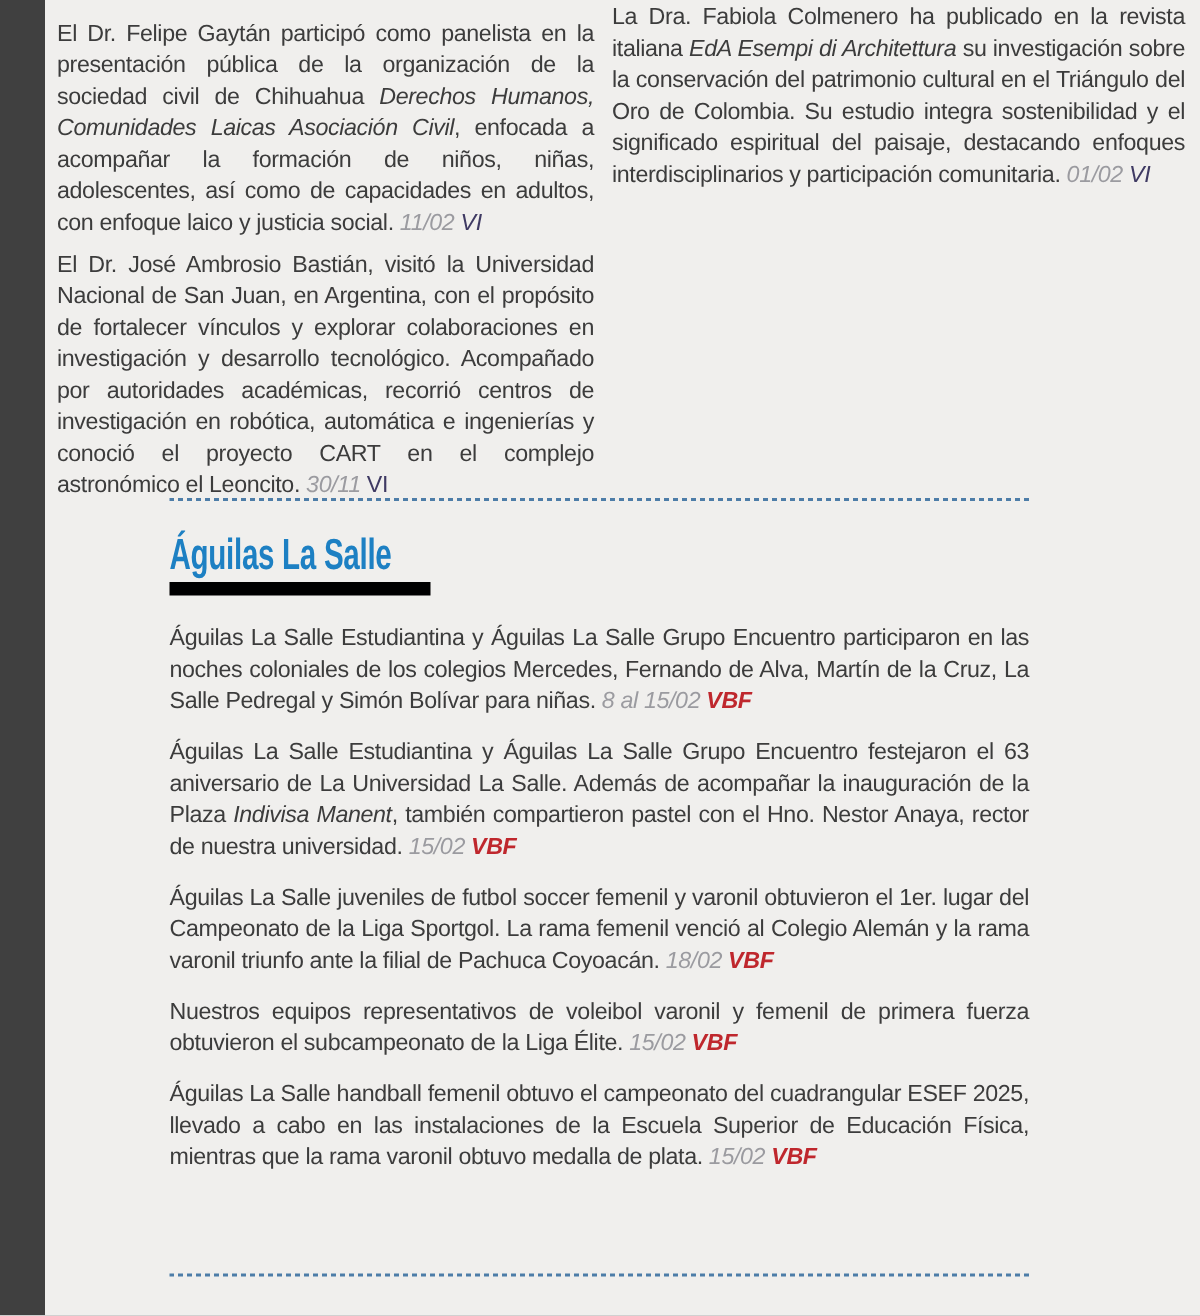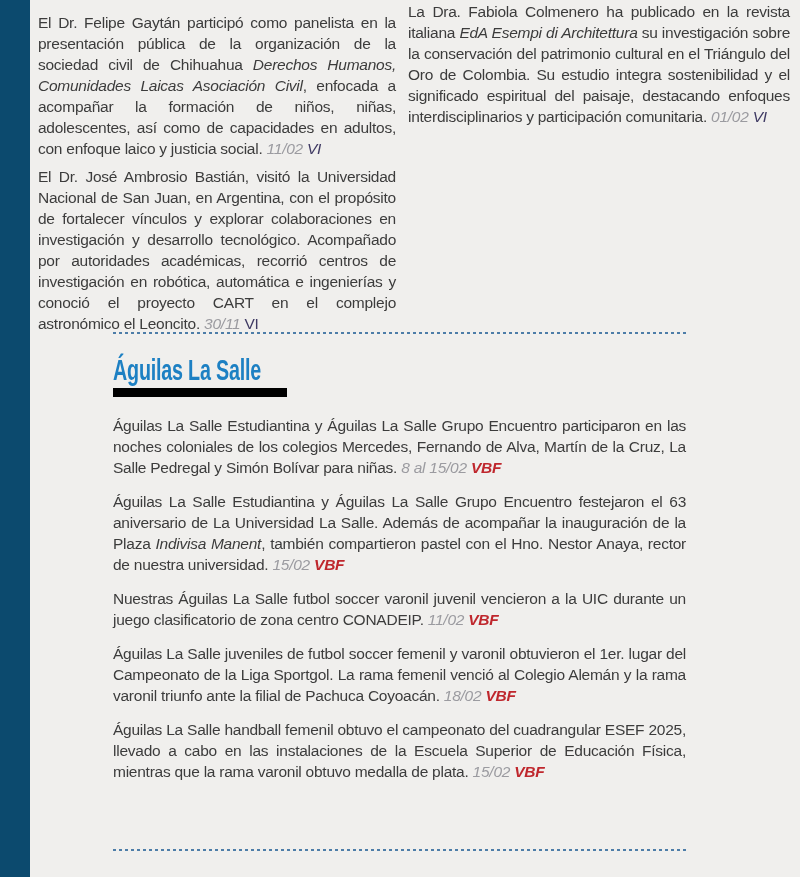--- a/index.html
+++ b/index.html
@@ -1,16 +1,16 @@
 <!DOCTYPE html>
 <html style="--bg: #f0efed; --ink: #3c3c3c; --accent: #1d80c3; --navy: #3f3a63; --red: #bf272d; --datecolor: #9b9ba0; --dash: #4d7da8; --title_underline: #000000;"><head>
 <meta charset="utf-8">
 <style>
   html,body{margin:0;padding:0;background:#ffffff;}
-  .page{position:relative;width:800px;height:877px;background:#0c4a6e;overflow:hidden;
+  .page{position:relative;width:800px;height:877px;background:#404040;overflow:hidden;
         font-family:"Liberation Sans",sans-serif;}
   .canvas{position:absolute;left:30px;top:0;width:770px;height:877px;background:var(--bg,#f0efed);}
 
   .col{position:absolute;}
   .col-left{left:8px;top:12px;width:358px;}
   .col-right{left:378px;top:1px;width:382px;}
 
   .para{margin:0 0 7px 0;text-align:justify;font-size:15.5px;line-height:21px;
         letter-spacing:-0.25px;color:var(--ink,#3c3c3c);}
   .section-items .para{margin-bottom:13px;}
@@ -47,22 +47,22 @@
       </div>
 
     <div class="divider divider-top"></div>
 
     <div class="section">
       <h2 class="section-title">Águilas La Salle</h2>
       <div class="title-bar"></div>
       <div class="section-items">
           <p class="para"><span>Águilas La Salle Estudiantina y Águilas La Salle Grupo Encuentro participaron en las noches coloniales de los colegios Mercedes, Fernando de Alva, Martín de la Cruz, La Salle Pedregal y Simón Bolívar para niñas. </span><span class="sg-date">8 al 15/02</span><span> </span><span class="sg-red">VBF</span></p>
           <p class="para"><span>Águilas La Salle Estudiantina y Águilas La Salle Grupo Encuentro festejaron el 63 aniversario de La Universidad La Salle. Además de acompañar la inauguración de la Plaza </span><span class="sg-italic">Indivisa Manent</span><span>, también compartieron pastel con el Hno. Nestor Anaya, rector de nuestra universidad. </span><span class="sg-date">15/02</span><span> </span><span class="sg-red">VBF</span></p>
-          <p class="para"><span>Nuestras Águilas La Salle futbol soccer varonil juvenil vencieron a la UIC durante un juego clasificatorio de zona centro CONADEIP. </span><span class="sg-date">11/02</span><span> </span><span class="sg-red">VBF</span></p>
           <p class="para"><span>Águilas La Salle juveniles de futbol soccer femenil y varonil obtuvieron el 1er. lugar del Campeonato de la Liga Sportgol. La rama femenil venció al Colegio Alemán y la rama varonil triunfo ante la filial de Pachuca Coyoacán. </span><span class="sg-date">18/02</span><span> </span><span class="sg-red">VBF</span></p>
+          <p class="para"><span>Nuestros equipos representativos de voleibol varonil y femenil de primera fuerza obtuvieron el subcampeonato de la Liga Élite. </span><span class="sg-date">15/02</span><span> </span><span class="sg-red">VBF</span></p>
           <p class="para"><span>Águilas La Salle handball femenil obtuvo el campeonato del cuadrangular ESEF 2025, llevado a cabo en las instalaciones de la Escuela Superior de Educación Física, mientras que la rama varonil obtuvo medalla de plata. </span><span class="sg-date">15/02</span><span> </span><span class="sg-red">VBF</span></p>
         </div>
     </div>
 
     <div class="divider divider-bottom"></div>
 
   </div>
 </div>
 
 </body></html>

